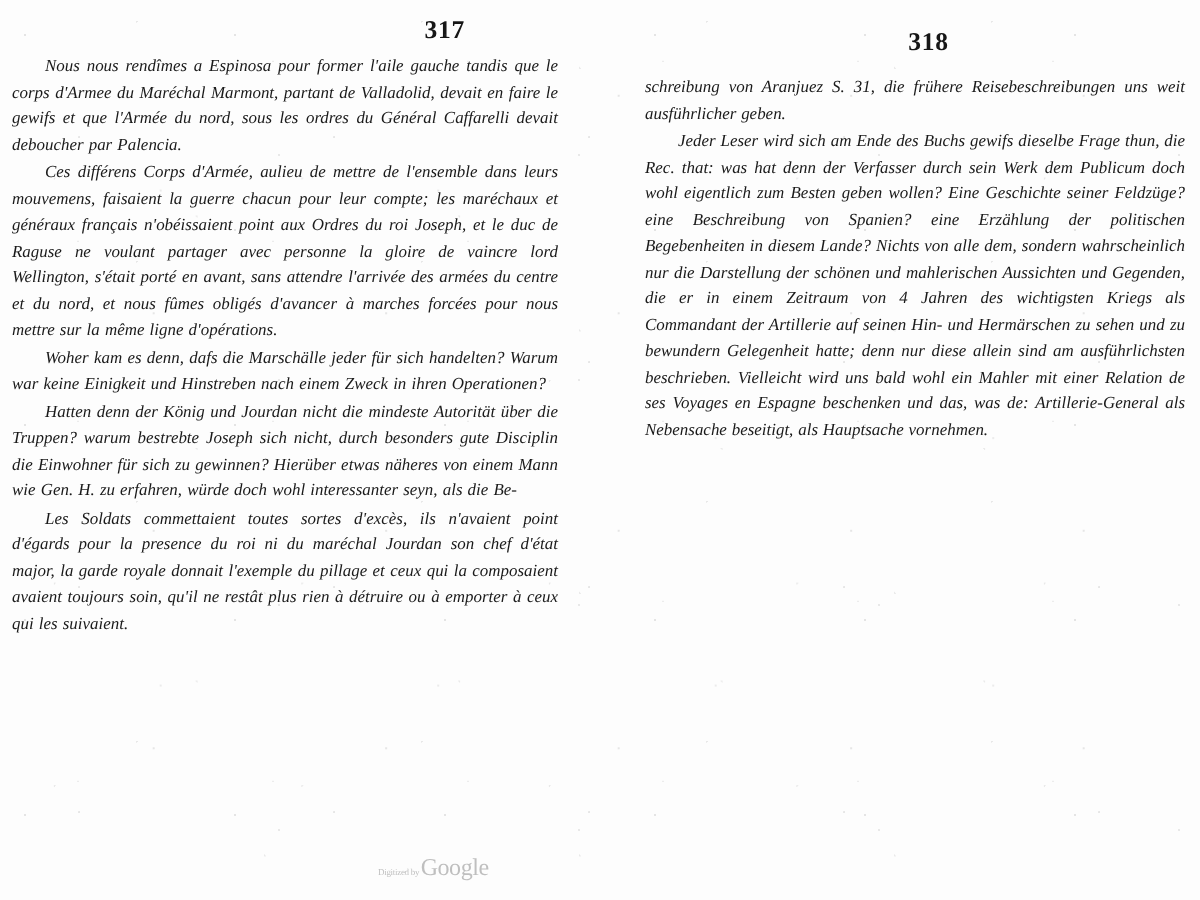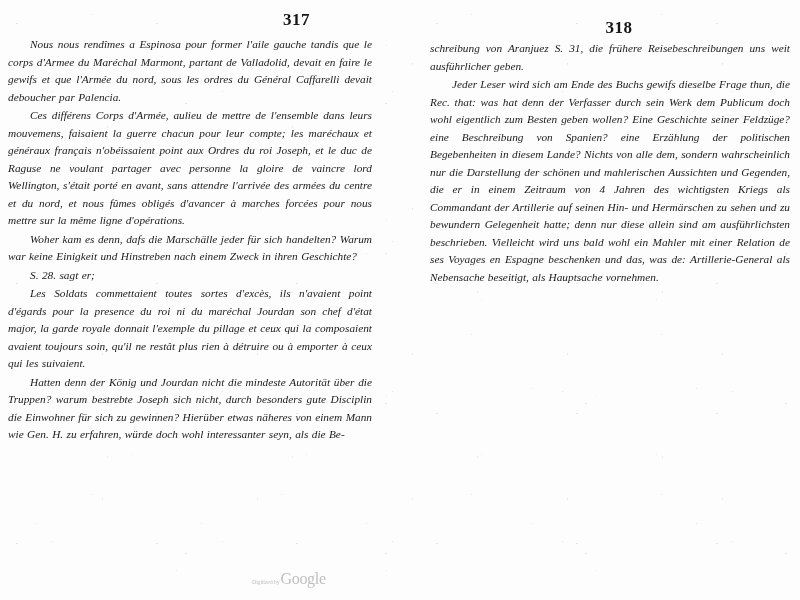--- a/index.html
+++ b/index.html
@@ -61,21 +61,21 @@
     font-family: "Liberation Serif", serif;
     font-style: italic;
     font-size: 11.3px;
     line-height: 17.5px;
     color: #1a1a1a;
     text-align: justify;
     text-justify: inter-word;
     -webkit-font-smoothing: none;
   }
   .body-left  { margin-top: 6px; }
-  .body-right { margin-top: 2px; }
+  .body-right { margin-top: 12px; }
 
   p.para {
     margin: 0 0 0 0;
     text-indent: 22px;
     hyphens: manual;
   }
   p.para.cont { text-indent: 0; }
   p.para + p.para { margin-top: 1px; }
 
   
@@ -108,24 +108,23 @@
 
 <div id="scan">
 
   <div class="page page-left">
 
     <div class="folio folio-left">317</div>
 
     <div class="body-col body-left">
       <p class="para">Nous nous rendîmes a Espinosa pour former l'aile gauche tandis que le corps d'Armee du Maréchal Marmont, partant de Valladolid, devait en faire le gewifs et que l'Armée du nord, sous les ordres du Général Caffarelli devait deboucher par Palencia.</p>
       <p class="para">Ces différens Corps d'Armée, aulieu de mettre de l'ensemble dans leurs mouvemens, faisaient la guerre chacun pour leur compte; les maréchaux et généraux français n'obéissaient point aux Ordres du roi Joseph, et le duc de Raguse ne voulant partager avec personne la gloire de vaincre lord Wellington, s'était porté en avant, sans attendre l'arrivée des armées du centre et du nord, et nous fûmes obligés d'avancer à marches forcées pour nous mettre sur la même ligne d'opérations.</p>
-      <p class="para">Woher kam es denn, dafs die Marschälle jeder für sich handelten? Warum war keine Einigkeit und Hinstreben nach einem Zweck in ihren Geschichte?</p>
-      <p class="para">S. 28. sagt er;</p>
+      <p class="para">Woher kam es denn, dafs die Marschälle jeder für sich handelten? Warum war keine Einigkeit und Hinstreben nach einem Zweck in ihren Operationen?</p>
+      <p class="para">Hatten denn der König und Jourdan nicht die mindeste Autorität über die Truppen? warum bestrebte Joseph sich nicht, durch besonders gute Disciplin die Einwohner für sich zu gewinnen? Hierüber etwas näheres von einem Mann wie Gen. H. zu erfahren, würde doch wohl interessanter seyn, als die Be-</p>
       <p class="para">Les Soldats commettaient toutes sortes d'excès, ils n'avaient point d'égards pour la presence du roi ni du maréchal Jourdan son chef d'état major, la garde royale donnait l'exemple du pillage et ceux qui la composaient avaient toujours soin, qu'il ne restât plus rien à détruire ou à emporter à ceux qui les suivaient.</p>
-      <p class="para">Hatten denn der König und Jourdan nicht die mindeste Autorität über die Truppen? warum bestrebte Joseph sich nicht, durch besonders gute Disciplin die Einwohner für sich zu gewinnen? Hierüber etwas näheres von einem Mann wie Gen. H. zu erfahren, würde doch wohl interessanter seyn, als die Be-</p>
     </div>
 
     <div class="watermark">
       <span class="wm-small">Digitized by</span><span class="wm-brand">Google</span>
     </div>
 
   </div>
 
   <div class="page page-right">
 

